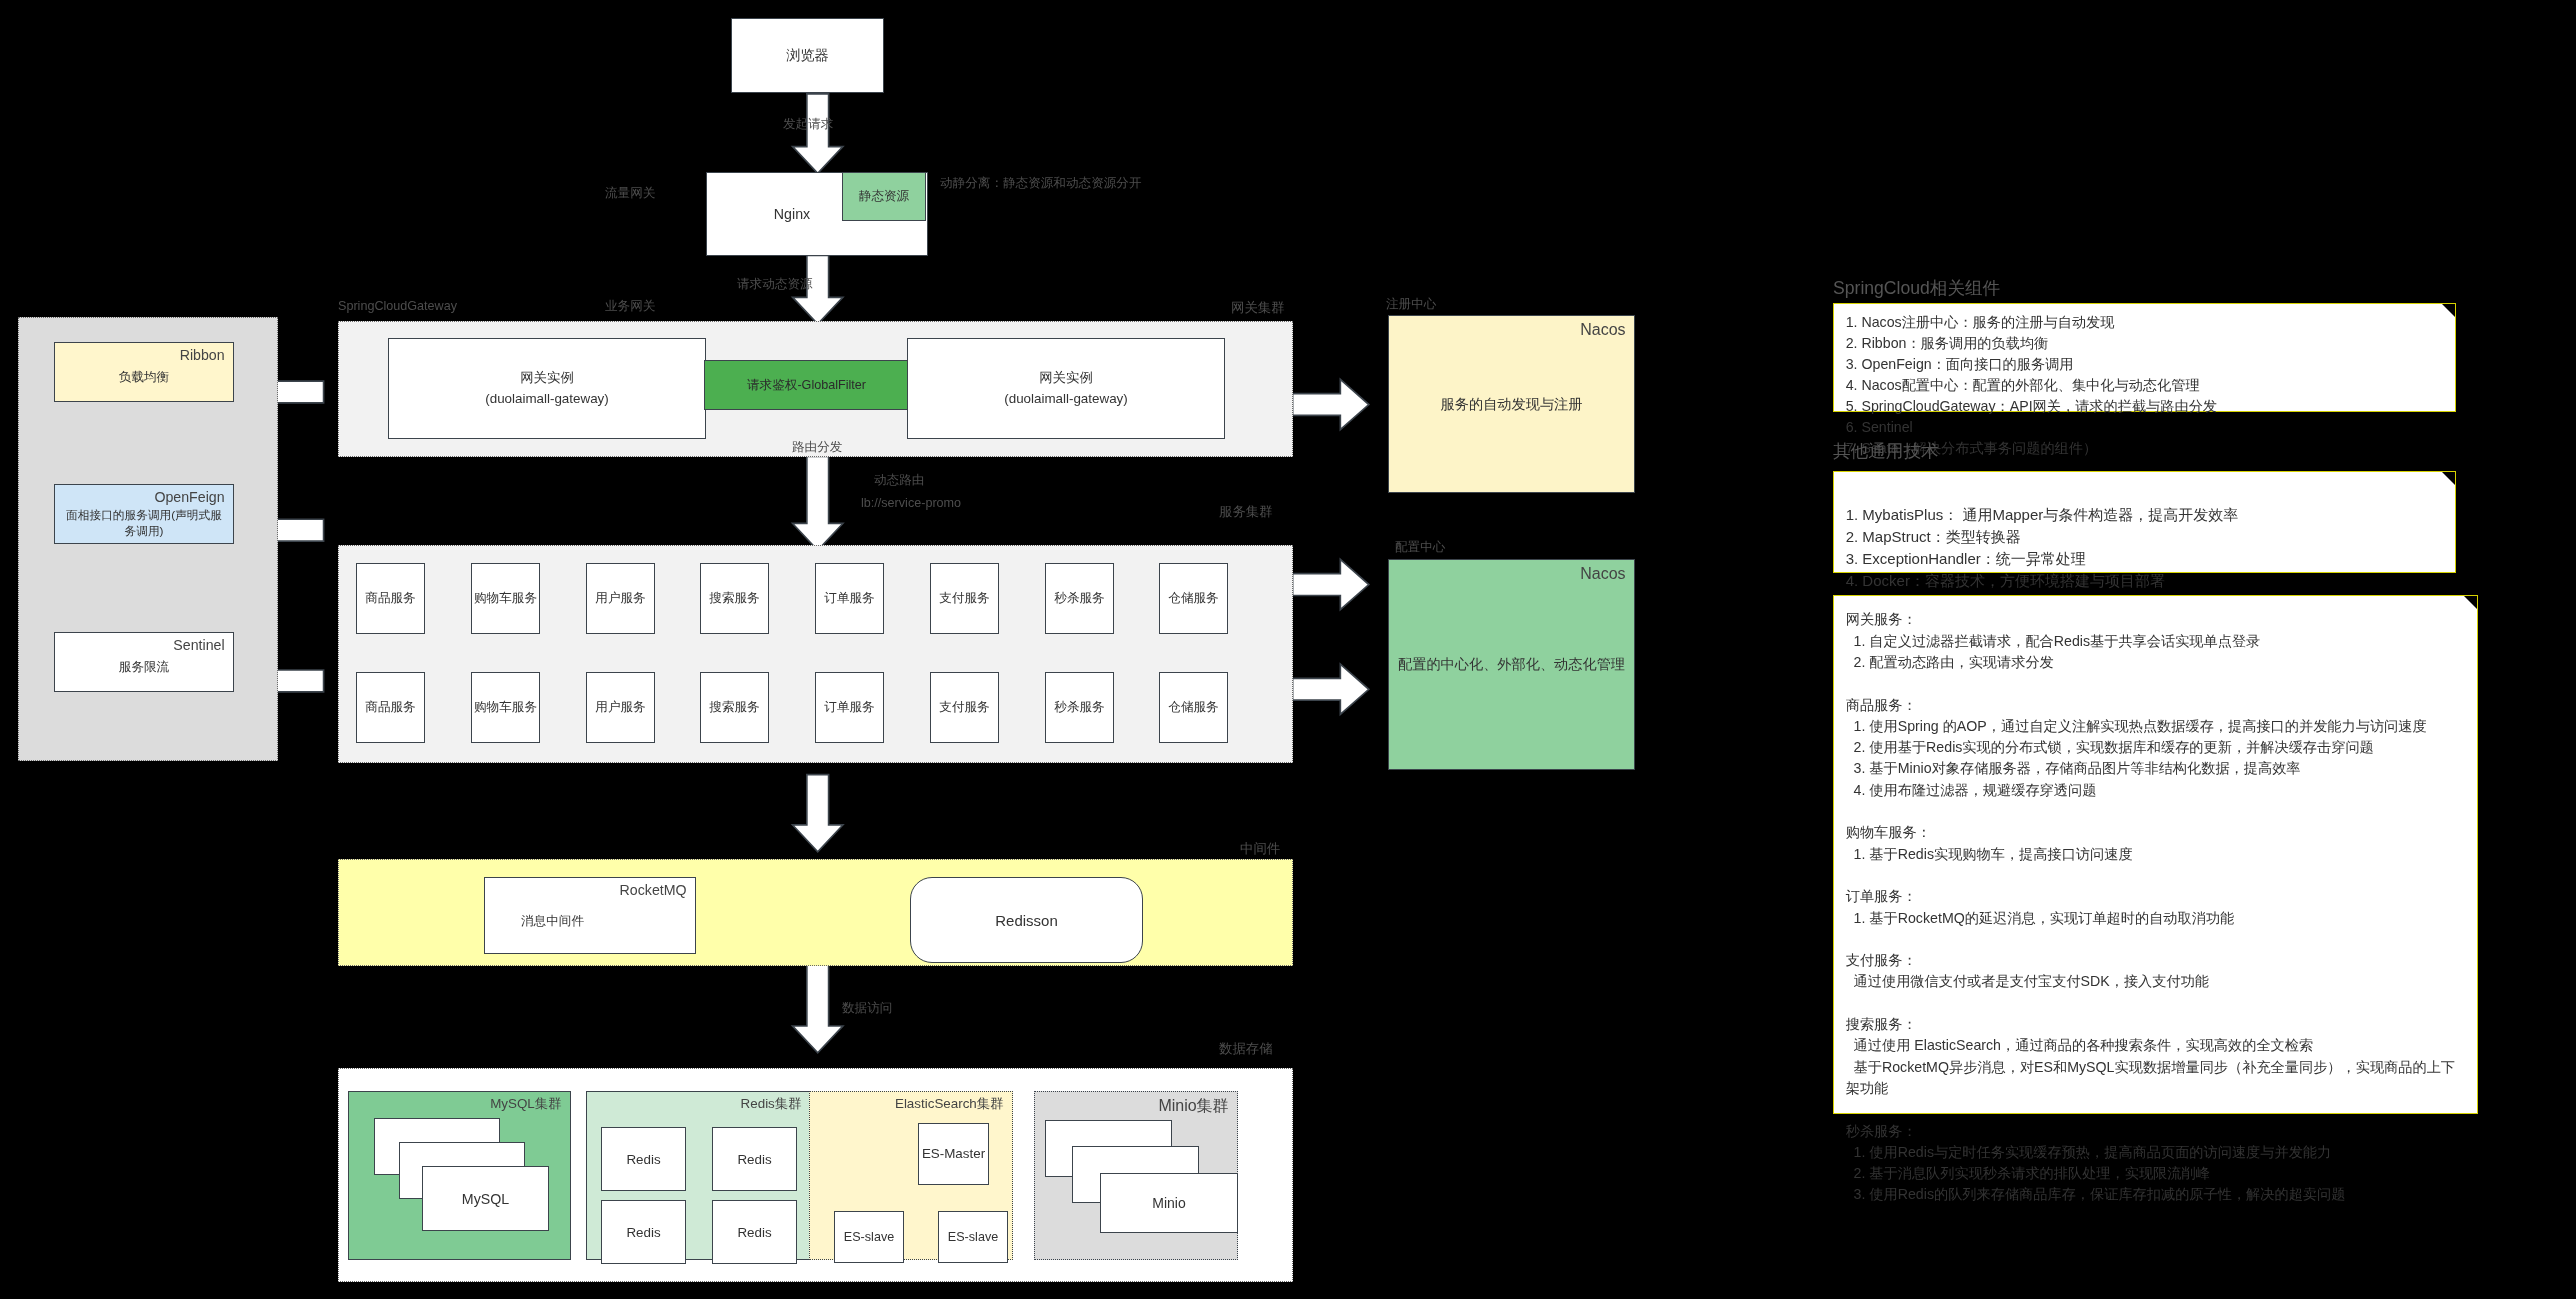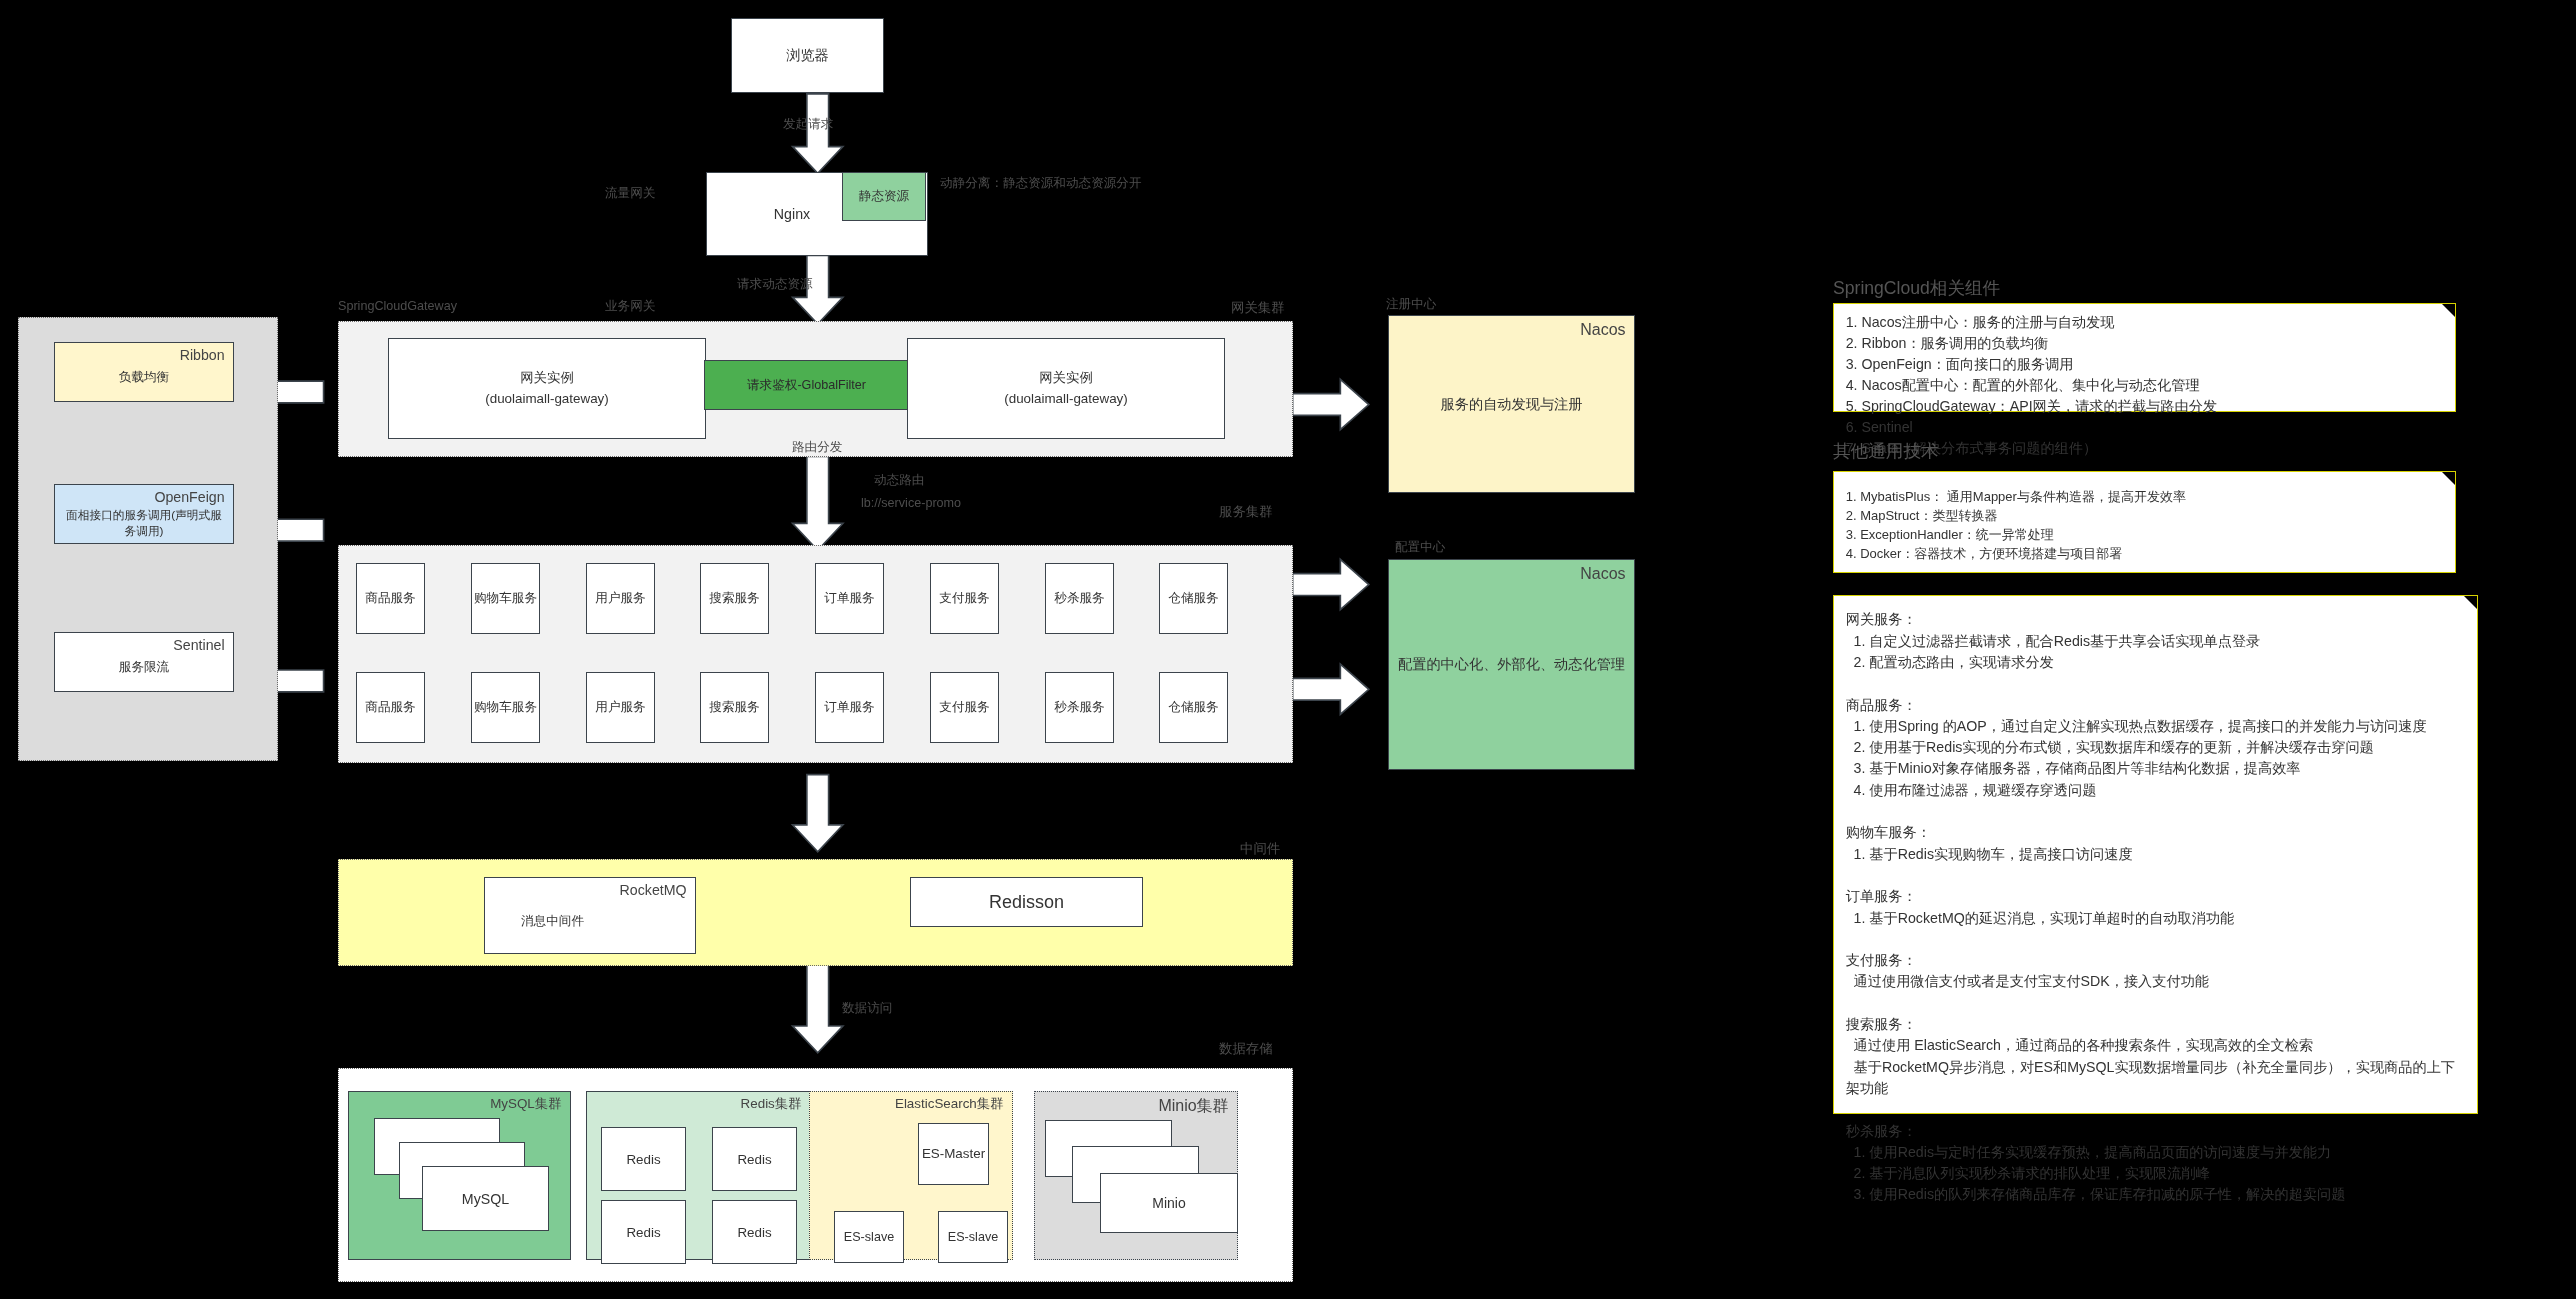--- a/index.html
+++ b/index.html
@@ -210,21 +210,21 @@
   <span class="box-title" style="font-size:16px;">Nacos</span>
   <span style="padding:0 8.4px;">配置的中心化、外部化、动态化管理</span>
 </div>
 
 <div class="grouplbl" style="left:1240px; top:840px;">中间件</div>
 <div class="dashgroup" style="left:338px; top:859px; width:955px; height:107px; background:#ffffaa;"></div>
 <div class="box" style="left:484px; top:877px; width:212px; height:77px; font-size:12.6px;">
   <span class="box-title">RocketMQ</span>
   <span style="margin-right:75px; margin-top:11.7px;">消息中间件</span>
 </div>
-<div class="box" style="left:910px; top:877px; width:233px; height:50px; font-size:18px;">
+<div class="box" style="left:910px; top:877px; width:233px; height:86px; font-size:15px;border-radius:22px;">
   <span>Redisson</span>
 </div>
 <div class="lbl" style="left:842px; top:1001px;">数据访问</div>
 
 <div class="grouplbl" style="left:1219px; top:1040px;">数据存储</div>
 <div class="dashgroup" style="left:338px; top:1068px; width:955px; height:214px; background:#ffffff;"></div>
 
 <div style="position:absolute; left:348px; top:1091px; width:223px; height:169px; background:#7fcb94; border:1.7px solid #3c444c;">
   <span class="box-title" style="font-size:13.4px;">MySQL集群</span>
 </div>
@@ -277,21 +277,21 @@
 <div class="note-head" style="left:1833px; top:276px;">SpringCloud相关组件</div>
 <div class="note" style="left:1833px; top:303px; width:623px; height:109px; font-size:14.2px; line-height:1.47;">1. Nacos注册中心：服务的注册与自动发现
 2. Ribbon：服务调用的负载均衡
 3. OpenFeign：面向接口的服务调用
 4. Nacos配置中心：配置的外部化、集中化与动态化管理
 5. SpringCloudGateway：API网关，请求的拦截与路由分发
 6. Sentinel
 7. Seata（解决分布式事务问题的组件）</div>
 
 <div class="note-head" style="left:1833px; top:439px;">其他通用技术</div>
-<div class="note" style="left:1833px; top:471px; width:623px; height:102px; font-size:13px; line-height:1.47; padding-top:15px;">1. MybatisPlus： 通用Mapper与条件构造器，提高开发效率
+<div class="note" style="left:1833px; top:471px; width:623px; height:102px; font-size:15px; line-height:1.47; padding-top:32px;">1. MybatisPlus： 通用Mapper与条件构造器，提高开发效率
 2. MapStruct：类型转换器
 3. ExceptionHandler：统一异常处理
 4. Docker：容器技术，方便环境搭建与项目部署</div>
 
 <div class="note" style="left:1833px; top:595px; width:645px; height:519px; font-size:14.2px; line-height:1.50; padding:13.4px 11.7px;">网关服务：
   1. 自定义过滤器拦截请求，配合Redis基于共享会话实现单点登录
   2. 配置动态路由，实现请求分发
 
 商品服务：
   1. 使用Spring 的AOP，通过自定义注解实现热点数据缓存，提高接口的并发能力与访问速度

